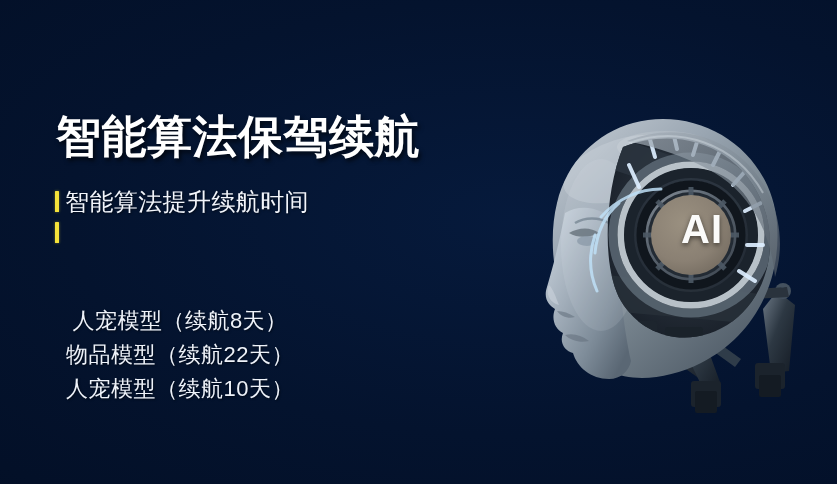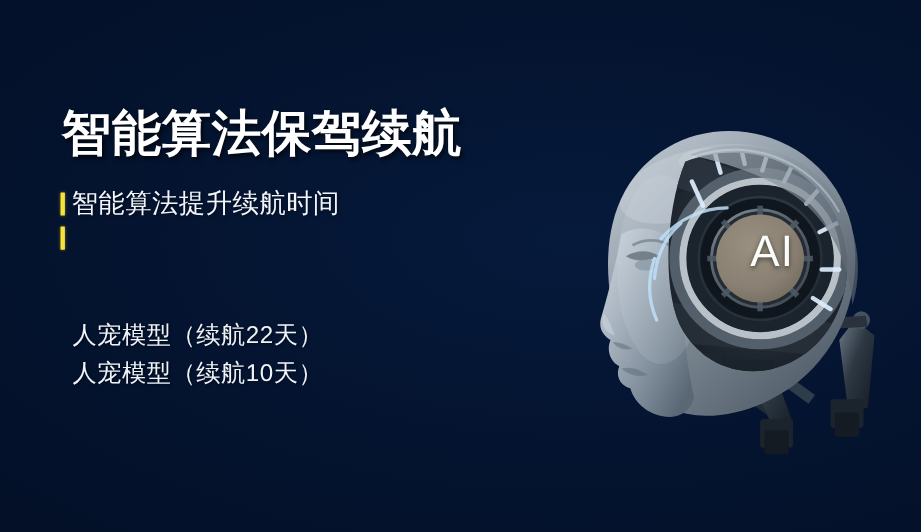--- a/index.html
+++ b/index.html
@@ -14,21 +14,21 @@
     overflow: hidden;
     background: radial-gradient(ellipse 120% 100% at 62% 45%, #061a3c 0%, #04132e 45%, #020d22 100%);
     font-family: "Liberation Sans", "DejaVu Sans", sans-serif;
     -webkit-font-smoothing: antialiased;
   }
 
   
   .text-col {
     position: absolute;
     left: 0;
-    top: 0;
+    top: 16px;
     width: 470px;
     height: 368px;
   }
 
   .page-title {
     position: absolute;
     left: 56px;
     top: 97px;
     font-size: 45px;
     line-height: 1.08;
@@ -93,21 +93,21 @@
     height: 340px;
   }
   .robot-art svg { display: block; }
   .ai-badge-label {
     position: absolute;
     left: 662px;
     top: 207px;
     width: 80px;
     text-align: center;
     font-size: 40px;
-    font-weight: 400;
+    font-weight: 700;
     letter-spacing: 1px;
     color: #fbfbfa;
     text-shadow: 0 2px 5px rgba(0,0,0,0.55);
     pointer-events: none;
   }
 </style>
 </head>
 <body>
 
 <div class="slide">
@@ -120,21 +120,22 @@
       <div class="bullet-row">
         <span class="bullet-bar"></span>
         <span class="bullet-text">智能算法提升续航时间</span>
       </div>
       <div class="bullet-row">
         <span class="bullet-bar"></span>
       </div>
     </div>
 
     <div class="model-list">
-      <div class="model-item">人宠模型（续航22天）</div>
+      <div class="model-item">人宠模型（续航8天）</div>
+      <div class="model-item">物品模型（续航22天）</div>
       <div class="model-item">人宠模型（续航10天）</div>
     </div>
   </div>
 
   <div class="robot-art">
     <svg width="332" height="340" viewBox="0 0 332 340" xmlns="http://www.w3.org/2000/svg">
       <defs>
         <linearGradient id="skullGrad" x1="0.15" y1="0.05" x2="0.85" y2="0.95">
           <stop offset="0%" stop-color="#b9c2cb"></stop>
           <stop offset="28%" stop-color="#9aa6b2"></stop>

